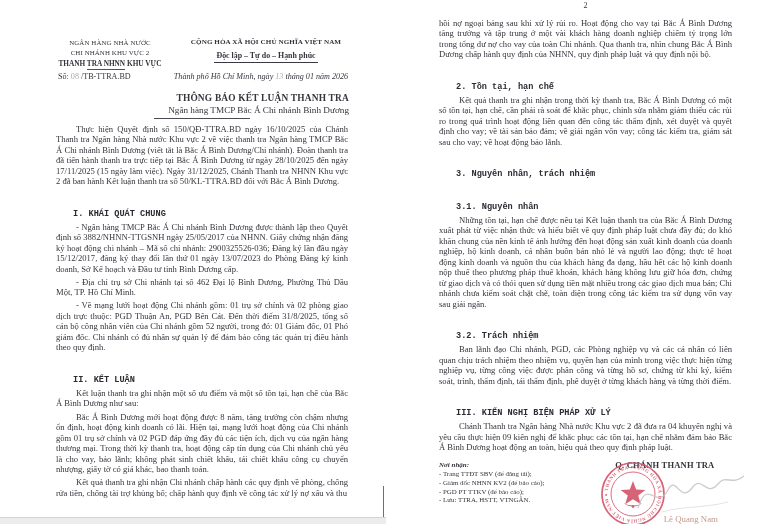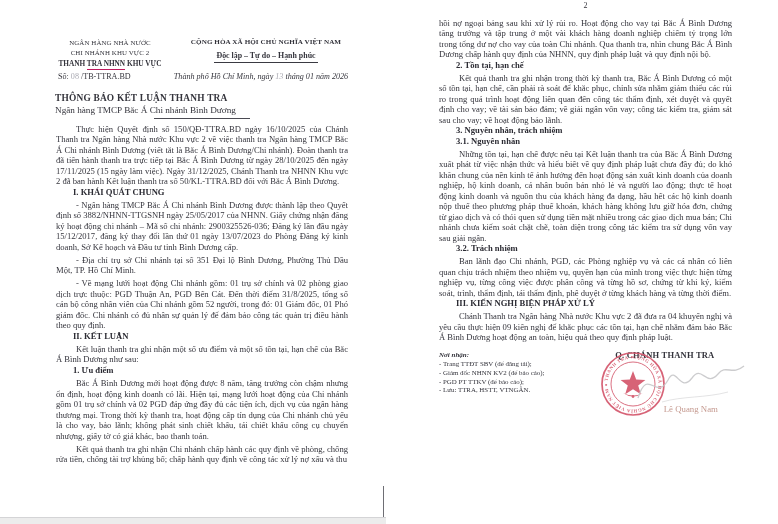--- a/index.html
+++ b/index.html
@@ -17,31 +17,31 @@
   .org-line{font-size:6.9px;letter-spacing:.1px;}
   .org-line3{font-size:7.3px;font-weight:bold;margin-top:1px;}
   .org-underline{border-bottom:1px solid #be185d;padding-bottom:.5px;}
   .so-line{position:absolute;left:58px;top:72px;font-size:8.1px;}
   .faint-hand{color:#a9a9b2;}
   .republic-block{position:absolute;left:182px;top:37px;width:168px;text-align:center;line-height:10.5px;}
   .republic-line1{font-size:7.1px;font-weight:bold;letter-spacing:.1px;}
   .republic-line2{font-size:7.9px;font-weight:bold;display:inline-block;border-bottom:1px solid #3a3a42;padding:0 2px 1px 2px;margin-top:1px;}
   .date-line{position:absolute;left:173px;top:72px;width:176px;font-size:8.1px;font-style:italic;text-align:center;}
 
-  .title-block{position:absolute;left:55px;top:93px;width:294px;text-align:left;line-height:11.5px;}
+  .title-block{position:absolute;left:55px;top:93px;width:294px;text-align:right;line-height:11.5px;}
   .title-l1{font-size:9.4px;font-weight:bold;letter-spacing:.2px;}
   .title-l2{font-size:9.2px;font-weight:normal;}
   .title-rule{width:96px;height:1px;background:#4a4a52;margin:2px auto 0 auto;}
 
   
   .body-col{position:absolute;text-align:justify;font-size:8.6px;line-height:10.5px;}
   #page1 .body-col{left:56px;top:121px;width:292px;}
   #page2 .body-col{left:50px;top:15px;width:293px;}
   .para{margin:2.6px 0 0 0;text-indent:20px;}
-  .headline{margin:0 0 0 0;padding-left:17px;font-weight:bold;color:#2b2b33;}
+  .headline{margin:22px 0 0 0;padding-left:17px;font-weight:bold;color:#2b2b33;font-family:Liberation Mono, monospace;}
   .pagenum{position:absolute;left:50px;top:1px;width:293px;text-align:center;font-size:8px;}
 
   
   .sig-row{display:flex;margin-top:7px;justify-content:flex-end;}
   .recipients{margin-left:-5px;width:46%;}
   .recipients-label{font-size:7px;font-weight:bold;font-style:italic;margin:0;}
   .recipients-item{font-size:6.9px;line-height:8.6px;margin:0;}
   .signer{width:54%;position:relative;height:90px;}
   .signer-title{font-size:8.5px;font-weight:bold;text-align:center;letter-spacing:.2px;padding-left:24px;white-space:nowrap;}
   .seal{position:absolute;left:26px;top:1px;width:66px;height:66px;}
@@ -83,25 +83,24 @@
   <div class="title-block">
     <div class="title-l1">THÔNG BÁO KẾT LUẬN THANH TRA</div>
     <div class="title-l2">Ngân hàng TMCP Bắc Á Chi nhánh Bình Dương</div>
     <div class="title-rule"></div>
   </div>
 
   <div class="body-col">
     <p class="para">Thực hiện Quyết định số 150/QĐ-TTRA.BD ngày 16/10/2025 của Chánh Thanh tra Ngân hàng Nhà nước Khu vực 2 về việc thanh tra Ngân hàng TMCP Bắc Á Chi nhánh Bình Dương (viết tắt là Bắc Á Bình Dương/Chi nhánh). Đoàn thanh tra đã tiến hành thanh tra trực tiếp tại Bắc Á Bình Dương từ ngày 28/10/2025 đến ngày 17/11/2025 (15 ngày làm việc). Ngày 31/12/2025, Chánh Thanh tra NHNN Khu vực 2 đã ban hành Kết luận thanh tra số 50/KL-TTRA.BD đối với Bắc Á Bình Dương.</p>
     <p class="headline">I. KHÁI QUÁT CHUNG</p>
     <p class="para">- Ngân hàng TMCP Bắc Á Chi nhánh Bình Dương được thành lập theo Quyết định số 3882/NHNN-TTGSNH ngày 25/05/2017 của NHNN. Giấy chứng nhận đăng ký hoạt động chi nhánh – Mã số chi nhánh: 2900325526-036; Đăng ký lần đầu ngày 15/12/2017, đăng ký thay đổi lần thứ 01 ngày 13/07/2023 do Phòng Đăng ký kinh doanh, Sở Kế hoạch và Đầu tư tỉnh Bình Dương cấp.</p>
-    <p class="para">- Địa chỉ trụ sở Chi nhánh tại số 351 Đại lộ Bình Dương, Phường Thủ Dầu Một, TP. Hồ Chí Minh.</p>
+    <p class="para">- Địa chỉ trụ sở Chi nhánh tại số 462 Đại lộ Bình Dương, Phường Thủ Dầu Một, TP. Hồ Chí Minh.</p>
     <p class="para">- Về mạng lưới hoạt động Chi nhánh gồm: 01 trụ sở chính và 02 phòng giao dịch trực thuộc: PGD Thuận An, PGD Bến Cát. Đến thời điểm 31/8/2025, tổng số cán bộ công nhân viên của Chi nhánh gồm 52 người, trong đó: 01 Giám đốc, 01 Phó giám đốc. Chi nhánh có đủ nhân sự quản lý để đảm bảo công tác quản trị điều hành theo quy định.</p>
     <p class="headline">II. KẾT LUẬN</p>
     <p class="para">Kết luận thanh tra ghi nhận một số ưu điểm và một số tồn tại, hạn chế của Bắc Á Bình Dương như sau:</p>
-    <p class="headline">1. Ưu điểm</p>
     <p class="para">Bắc Á Bình Dương mới hoạt động được 8 năm, tăng trưởng còn chậm nhưng ổn định, hoạt động kinh doanh có lãi. Hiện tại, mạng lưới hoạt động của Chi nhánh gồm 01 trụ sở chính và 02 PGD đáp ứng đầy đủ các tiện ích, dịch vụ của ngân hàng thương mại. Trong thời kỳ thanh tra, hoạt động cấp tín dụng của Chi nhánh chủ yếu là cho vay, bảo lãnh; không phát sinh chiết khấu, tái chiết khấu công cụ chuyển nhượng, giấy tờ có giá khác, bao thanh toán.</p>
     <p class="para">Kết quả thanh tra ghi nhận Chi nhánh chấp hành các quy định về phòng, chống rửa tiền, chống tài trợ khủng bố; chấp hành quy định về công tác xử lý nợ xấu và thu</p>
   </div>
 </div>
 
 <div class="page" id="page2">
   <div class="pagenum">2</div>
 
   <div class="body-col">
     <p class="para" style="text-indent:0;">hồi nợ ngoại bảng sau khi xử lý rủi ro. Hoạt động cho vay tại Bắc Á Bình Dương tăng trưởng và tập trung ở một vài khách hàng doanh nghiệp chiếm tỷ trọng lớn trong tổng dư nợ cho vay của toàn Chi nhánh. Qua thanh tra, nhìn chung Bắc Á Bình Dương chấp hành quy định của NHNN, quy định pháp luật và quy định nội bộ.</p>

